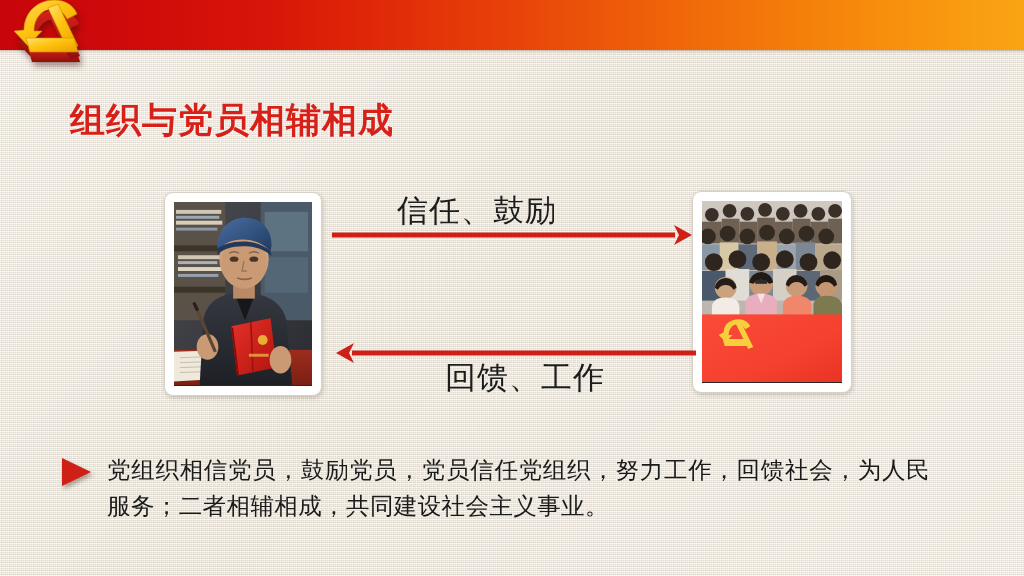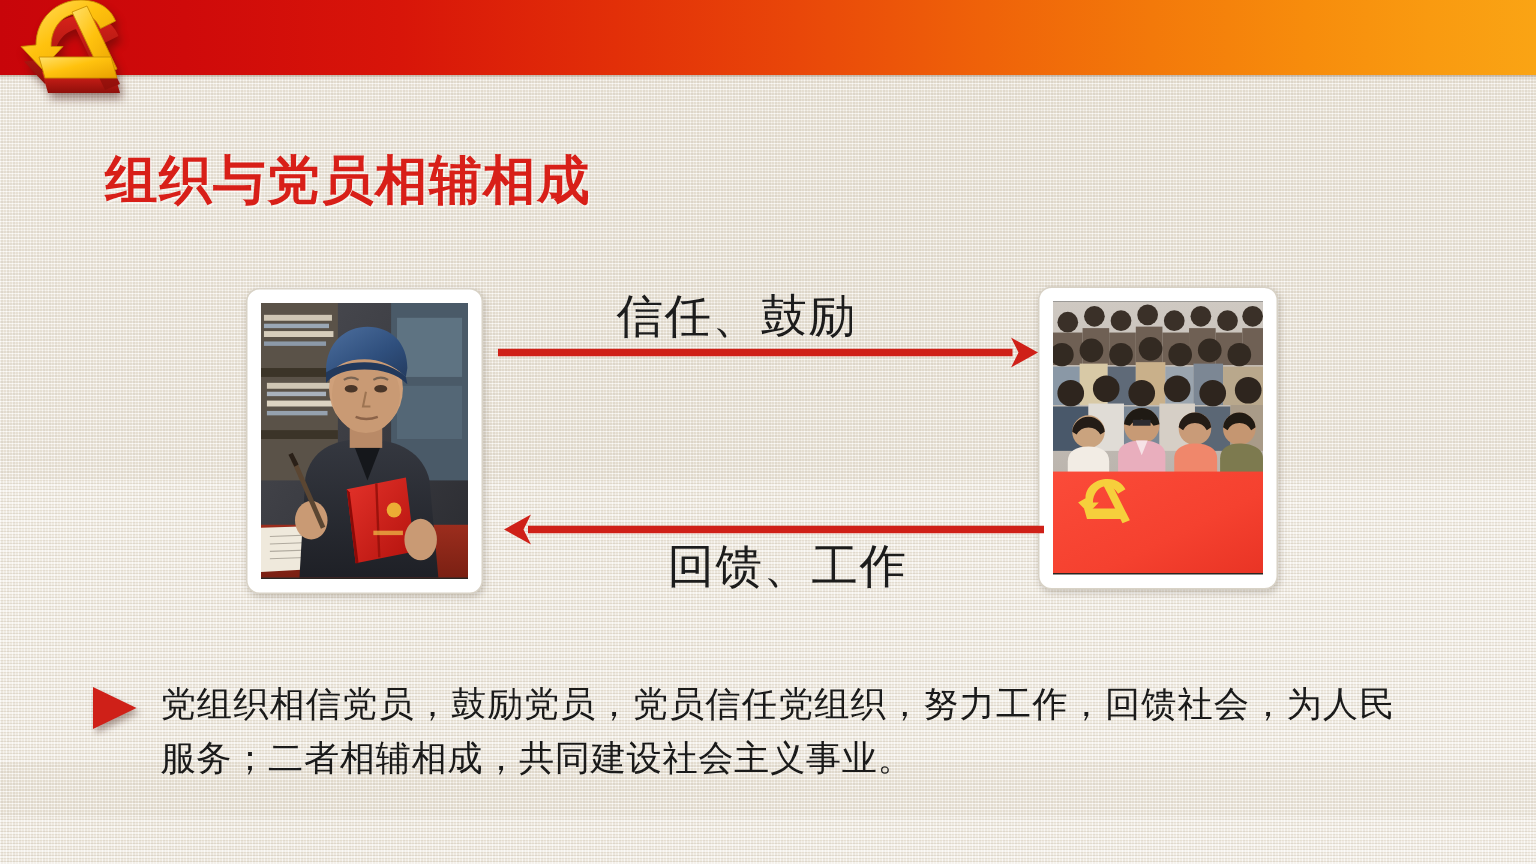--- a/index.html
+++ b/index.html
@@ -144,21 +144,21 @@
 
   
   .arrow-label {
     position: absolute;
     font-size: 31px;
     color: #1c1c1c;
     white-space: nowrap;
     letter-spacing: 1px;
   }
   #label-trust {
-    left: 411px;
+    left: 397px;
     top: 190px;
   }
   #label-feedback {
     left: 415px;
     top: 357px;
     margin-left: 30px;
   }
 
   
   #bullet-block {
@@ -175,21 +175,20 @@
     margin-right: 13px;
     filter: drop-shadow(2px 3px 2px rgba(90,60,50,0.45));
   }
   #body-text {
     flex: 1 1 auto;
     font-size: 23.5px;
     line-height: 1.55;
     color: #1a1a1a;
     letter-spacing: 0.4px;
     text-align: justify;
-    font-family: Liberation Serif, serif;
   }
 </style>
 </head>
 <body>
 
 <div id="slide">
 
   <div id="header-band"></div>
   <div id="header-band-shadow"></div>
 

